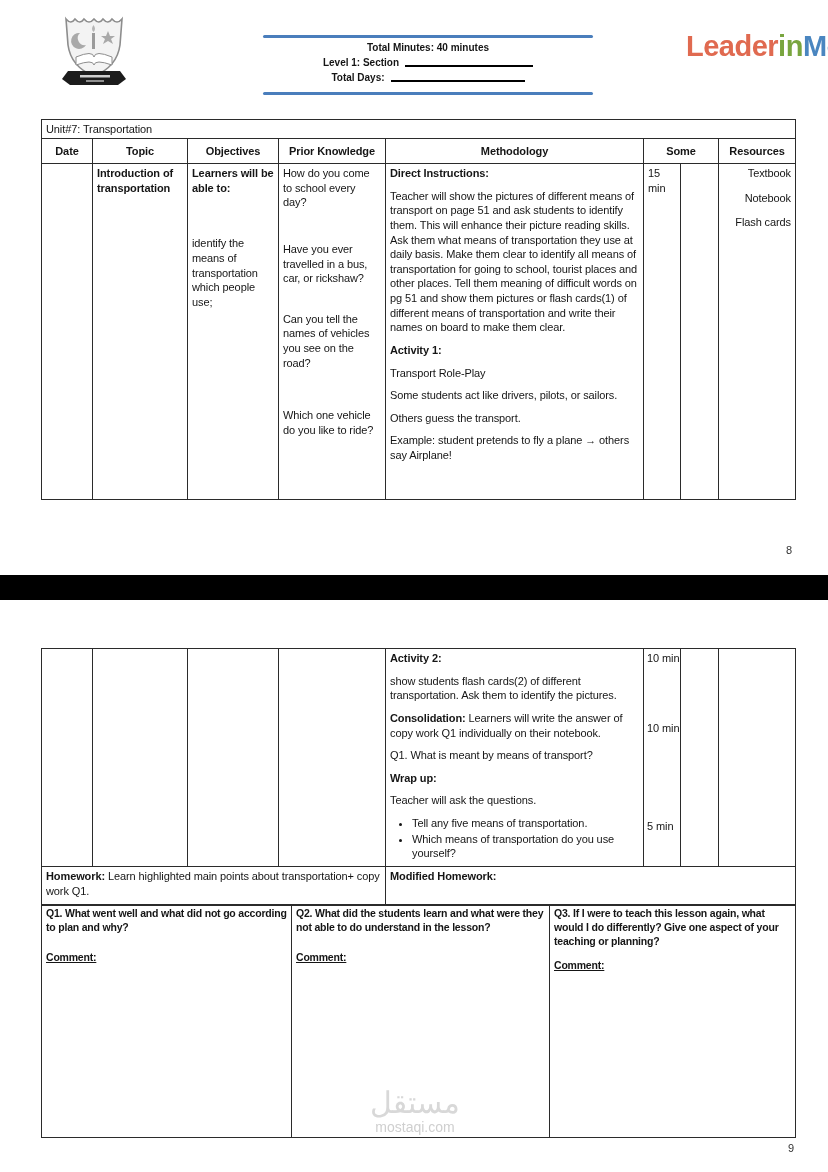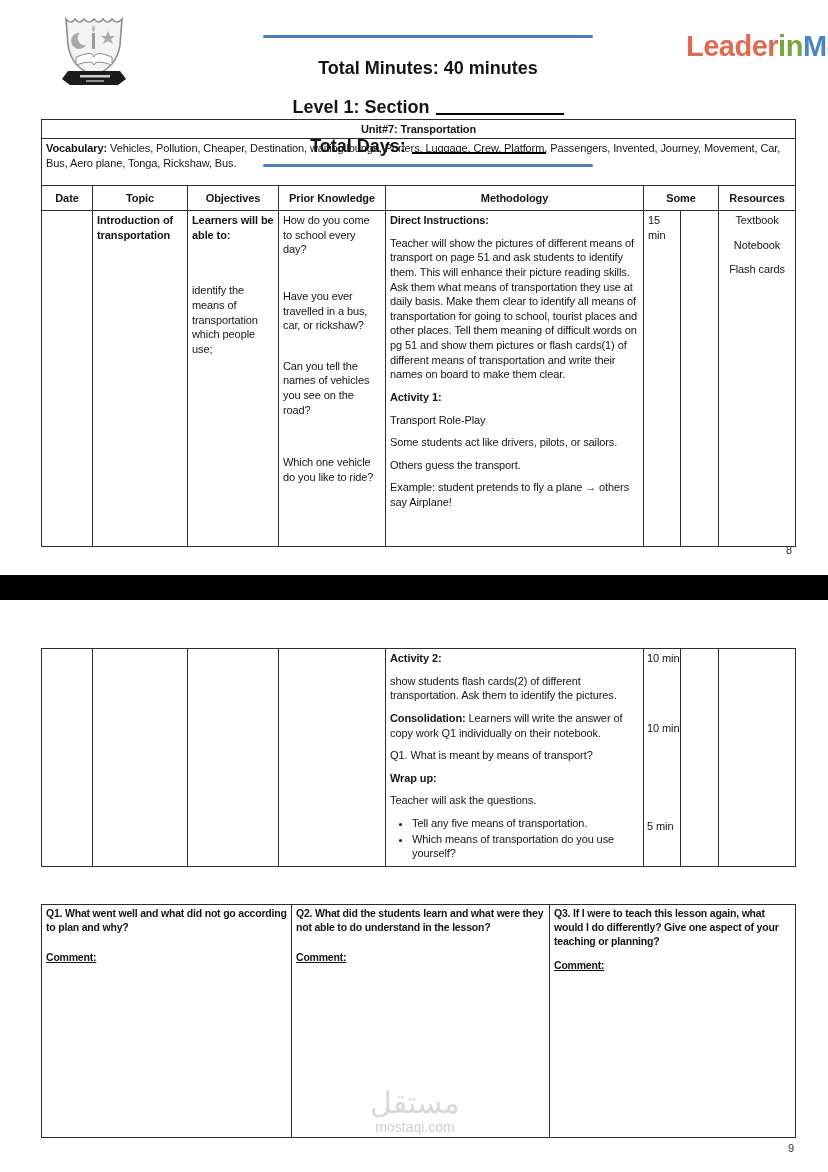--- a/index.html
+++ b/index.html
@@ -4,38 +4,38 @@
 <style>
   html,body{margin:0;padding:0;background:#ffffff;}
   .sheet{position:relative;width:828px;height:1172px;background:#ffffff;overflow:hidden;
          font-family:"Liberation Sans",sans-serif;color:#151515;}
 
   
   .crest{position:absolute;left:56px;top:11px;width:76px;height:80px;}
   .hdr-center{position:absolute;left:263px;top:35px;width:330px;}
   .hrule{height:3px;background:#4a7ebc;border-radius:2px;}
   .hdr-row{display:flex;justify-content:center;align-items:flex-end;
-           font-weight:bold;font-size:18px;line-height:1;margin:21px 0 0 0;white-space:nowrap;}
+           font-weight:bold;font-size:10px;line-height:1;margin:5px 0 0 0;white-space:nowrap;}
   .blank-line{display:inline-block;height:2px;background:#000;width:130px;margin-left:6px;margin-bottom:1px;}
   .hrule.bottom{margin-top:9px;}
   .brand{position:absolute;left:686px;top:30px;font-size:29px;font-weight:bold;letter-spacing:-0.5px;white-space:nowrap;}
   .brand .l{color:#e06a50;} .brand .i{color:#79a53f;} .brand .m{color:#4a86c0;}
 
   
   table{border-collapse:collapse;table-layout:fixed;}
   td{border:1px solid #2b2b2b;vertical-align:top;padding:2px 4px;
      font-size:11px;line-height:1.33;letter-spacing:-0.1px;word-wrap:break-word;}
   .b{font-weight:bold;}
   p{margin:0;}
   .t1{position:absolute;left:41px;top:119px;width:754px;}
-  .title-cell{height:16px;text-align:center;font-weight:bold;vertical-align:middle;padding:1px 4px;}
+  .title-cell{height:16px;font-weight:normal;vertical-align:middle;padding:1px 4px;}
   .vocab-cell{height:42px;}
   .head-cell{height:20px;text-align:center;font-weight:bold;vertical-align:middle;}
   .body1 td{height:331px;}
-  .res-cell{text-align:center;}
+  .res-cell{text-align:right;}
   .res-cell p{margin:0 0 10px 0;}
   .time-cell-1{}
   .pg-num{position:absolute;font-size:11px;color:#333;}
   .pg8{left:786px;top:544px;}
   .pg9{left:788px;top:1142px;}
 
   
   .band{position:absolute;left:0;top:575px;width:828px;height:25px;background:#000;}
 
   
@@ -107,26 +107,20 @@
       <col style="width:258px">
         <col style="width:37px">
         <col style="width:38px">
         <col style="width:77px">
     </colgroup>
     <tbody>
         <tr>
       <td colspan="8" class="title-cell">Unit#7: Transportation</td>
     </tr>
     <tr>
-      <td colspan="8" class="vocab-cell">
-        <span class="b">Vocabulary:</span>
-        <span>Vehicles, Pollution, Cheaper, Destination, waiting lounge, Porters, Luggage, Crew, Platform, Passengers, Invented, Journey, Movement, Car, Bus, Aero plane, Tonga, Rickshaw, Bus.</span>
-      </td>
-    </tr>
-    <tr>
       <td class="head-cell">Date</td>
       <td class="head-cell">Topic</td>
       <td class="head-cell">Objectives</td>
       <td class="head-cell">Prior Knowledge</td>
       <td class="head-cell">Methodology</td>
       <td class="head-cell" colspan="2">Some</td>
       <td class="head-cell">Resources</td>
     </tr>
     <tr class="body1">
       <td></td>
@@ -198,20 +192,29 @@
         </ul>
       </td>
       <td class="time-rel">
         <span style="top:2px">10 min</span>
         <span style="top:72px">10 min</span>
         <span style="top:170px">5 min</span>
       </td>
       <td></td>
       <td></td>
     </tr>
+    <tr class="hw-row">
+      <td colspan="4">
+        <span class="b">Homework:</span>
+        <span>Learn highlighted main points about transportation+ copy work Q1.</span>
+      </td>
+      <td colspan="4">
+        <span class="b">Modified Homework:</span>
+      </td>
+    </tr>
   </tbody>
     </table>
 
   <table class="t3">
     <colgroup>
       <col style="width:250px">
         <col style="width:258px">
         <col style="width:246px">
     </colgroup>
     <tbody>

